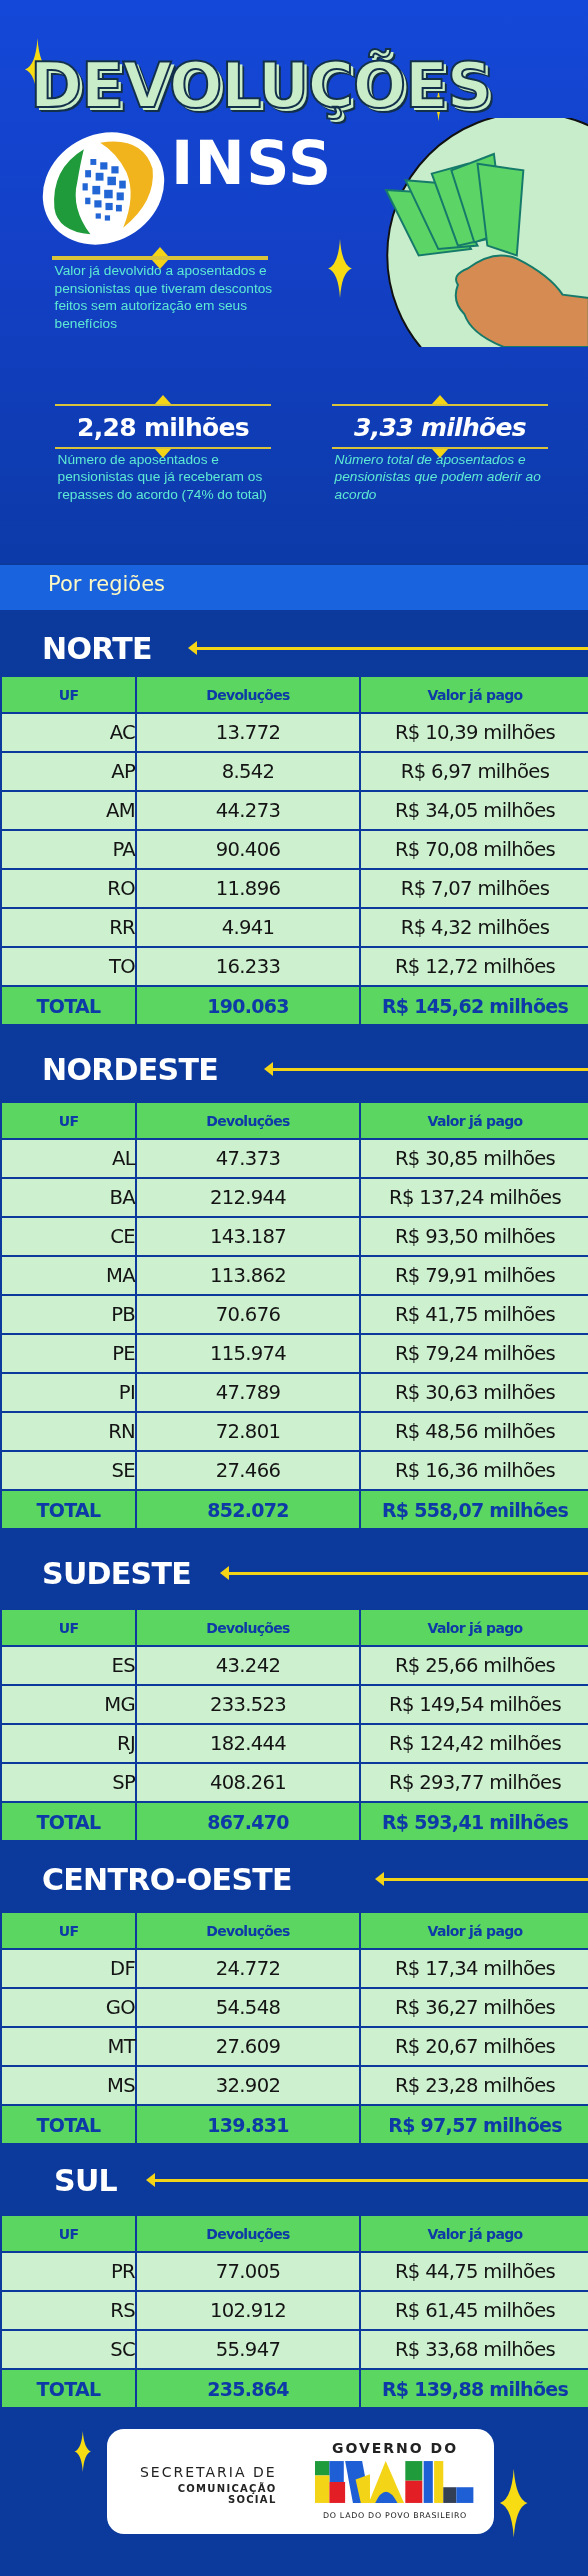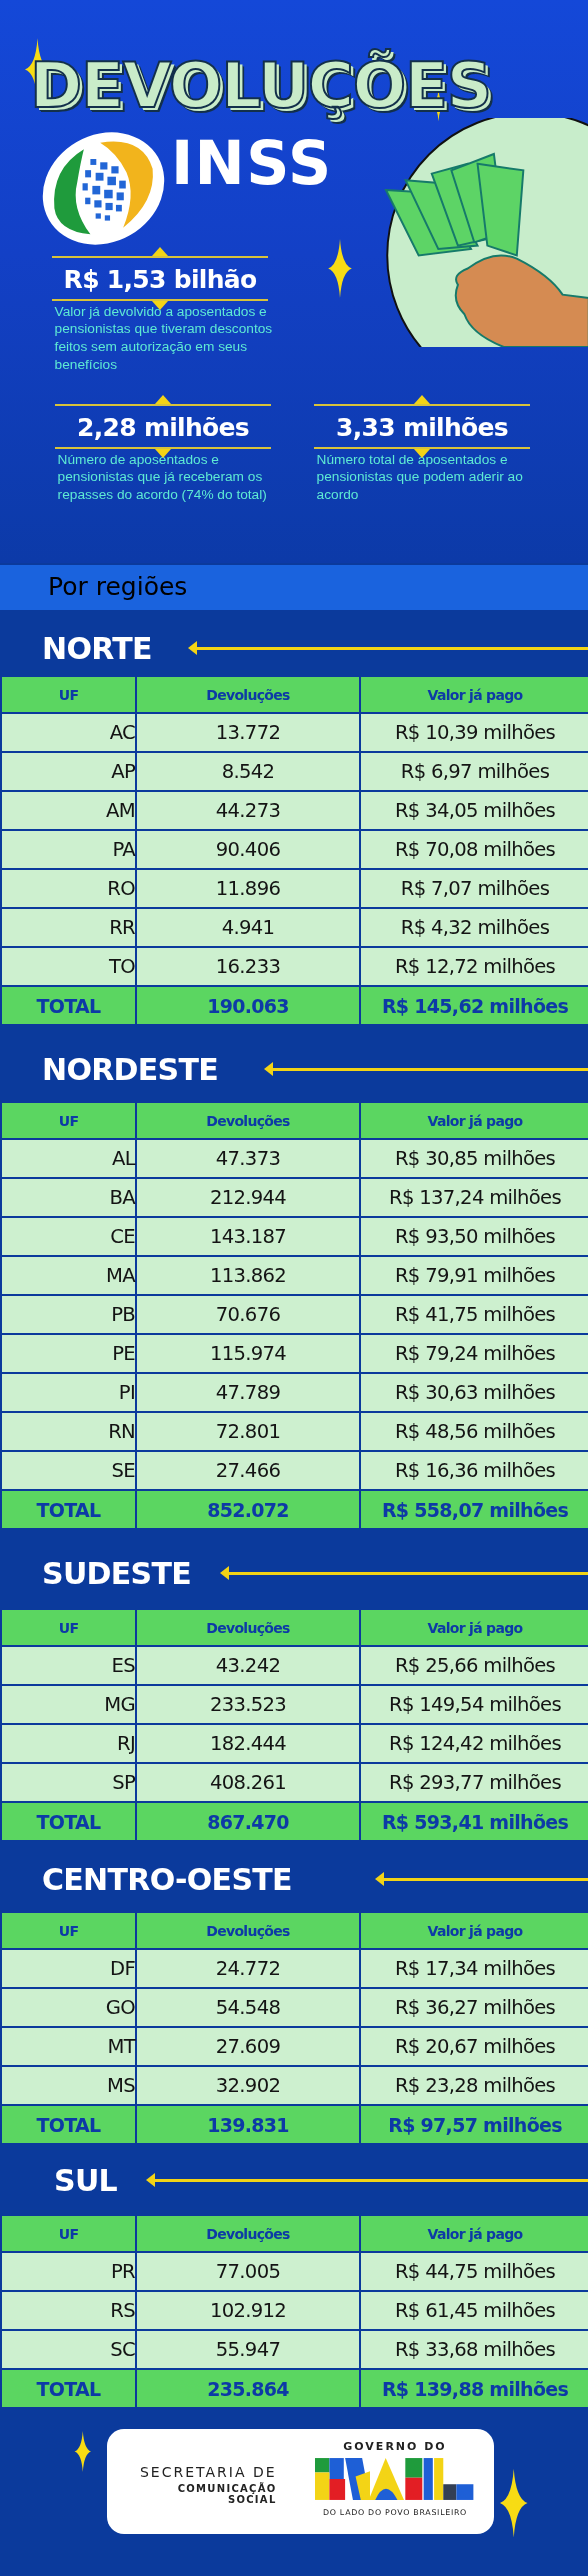--- a/index.html
+++ b/index.html
@@ -58,21 +58,21 @@
   .stat .desc {
     font-size: 13.7px; line-height: 17.7px; color: #5eead4; margin-top: 2px; padding-left: 2.6px;
   }
 
   .regions-bar {
     position: absolute; left: 0; top: 565px; width: 589px; height: 45px;
     background: #1a63de;
   }
   .regions-bar span {
     position: absolute; left: 48px; top: 6.5px;
-    font-size: 25px; color: #000000; font-family: "DejaVu Sans", sans-serif;
+    font-size: 21px; color: #fef9c3; font-family: "DejaVu Sans", sans-serif;
   }
 
   .region-heading {
     position: absolute; left: 0; width: 589px; height: 39px;
   }
   .region-heading .name {
     position: absolute; left: 42px; top: 2.6px;
     font-family: "DejaVu Sans", sans-serif; font-weight: bold;
     font-size: 30px; color: #fff; letter-spacing: -0.7px; line-height: 34px;
   }
@@ -112,21 +112,21 @@
     position: absolute; left: 107px; top: 2429px; width: 387px; height: 170px;
     background: #fff; border-radius: 17px; height: 105px;
   }
   .footer-card .secom {
     position: absolute; left: 19.6px; top: 35px; text-align: right; width: 150px;
     font-family: "DejaVu Sans", sans-serif; color: #222;
   }
   .footer-card .secom .l1 { font-size: 14px; letter-spacing: 2px; }
   .footer-card .secom .l2 { font-size: 10px; letter-spacing: 1.3px; font-weight: bold; margin-top: 2.6px; }
   .footer-card .gov { position: absolute; left: 206px; top: 10.5px; width: 164px; text-align: center; }
-  .footer-card .gov .top { font-family: "DejaVu Sans", sans-serif; font-weight: bold; font-size: 11px; letter-spacing: 2px; color: #222; }
+  .footer-card .gov .top { font-family: "DejaVu Sans", sans-serif; font-weight: bold; font-size: 14px; letter-spacing: 2px; color: #222; }
   .footer-card .gov .brasil { margin: 5.2px auto 0; width: 161px; height: 42px; }
   .footer-card .gov .bottom { font-family: "DejaVu Sans", sans-serif; font-size: 7.9px; letter-spacing: 0.7px; color: #222; margin-top: 6.5px; }
 </style>
 </head>
 <body>
 
 <div class="hero"></div>
 <div class="lower"></div>
 
 <svg class="sparkle" style="left:25px;top:37px;width:25px;height:65px" viewBox="0 0 40 100">
@@ -185,39 +185,38 @@
     <path d="M150 80 L215 55 L230 175 L185 190 Z"></path>
     <path d="M190 70 L260 80 L250 210 L205 195 Z"></path>
   </g>
   <path d="M175 230 Q215 200 250 215 Q300 240 320 270 L360 275 L360 350 L230 350 Q180 330 170 300 Q150 280 160 255 Q150 240 175 230Z" fill="#d58b52" stroke="#167a6a" stroke-width="3"></path>
 </svg>
 
 <div class="stat" style="left:52px;top:256px;width:216px;">
   <div class="rule">
       <div class="tri-up"></div>
     </div>
-  <div class="big">R$ 1,53 bilhão</div>
   <div class="rule">
       <div class="tri-down"></div>
     </div>
   <div class="desc" style="width:249px">Valor já devolvido a aposentados e pensionistas que tiveram descontos feitos sem autorização em seus benefícios</div>
 </div>
 
 <div class="stat" style="left:55px;top:404px;width:216px;">
   <div class="rule">
       <div class="tri-up"></div>
     </div>
   <div class="big">2,28 milhões</div>
   <div class="rule">
       <div class="tri-down"></div>
     </div>
   <div class="desc" style="width:229px">Número de aposentados e pensionistas que já receberam os repasses do acordo (74% do total)</div>
 </div>
 
-<div class="stat" style="left:314px;top:404px;width:216px;">
+<div class="stat" style="left:332px;top:404px;width:216px;font-style:italic;">
   <div class="rule">
       <div class="tri-up"></div>
     </div>
   <div class="big">3,33 milhões</div>
   <div class="rule">
       <div class="tri-down"></div>
     </div>
   <div class="desc" style="width:222px">Número total de aposentados e pensionistas que podem aderir ao acordo</div>
 </div>
 

